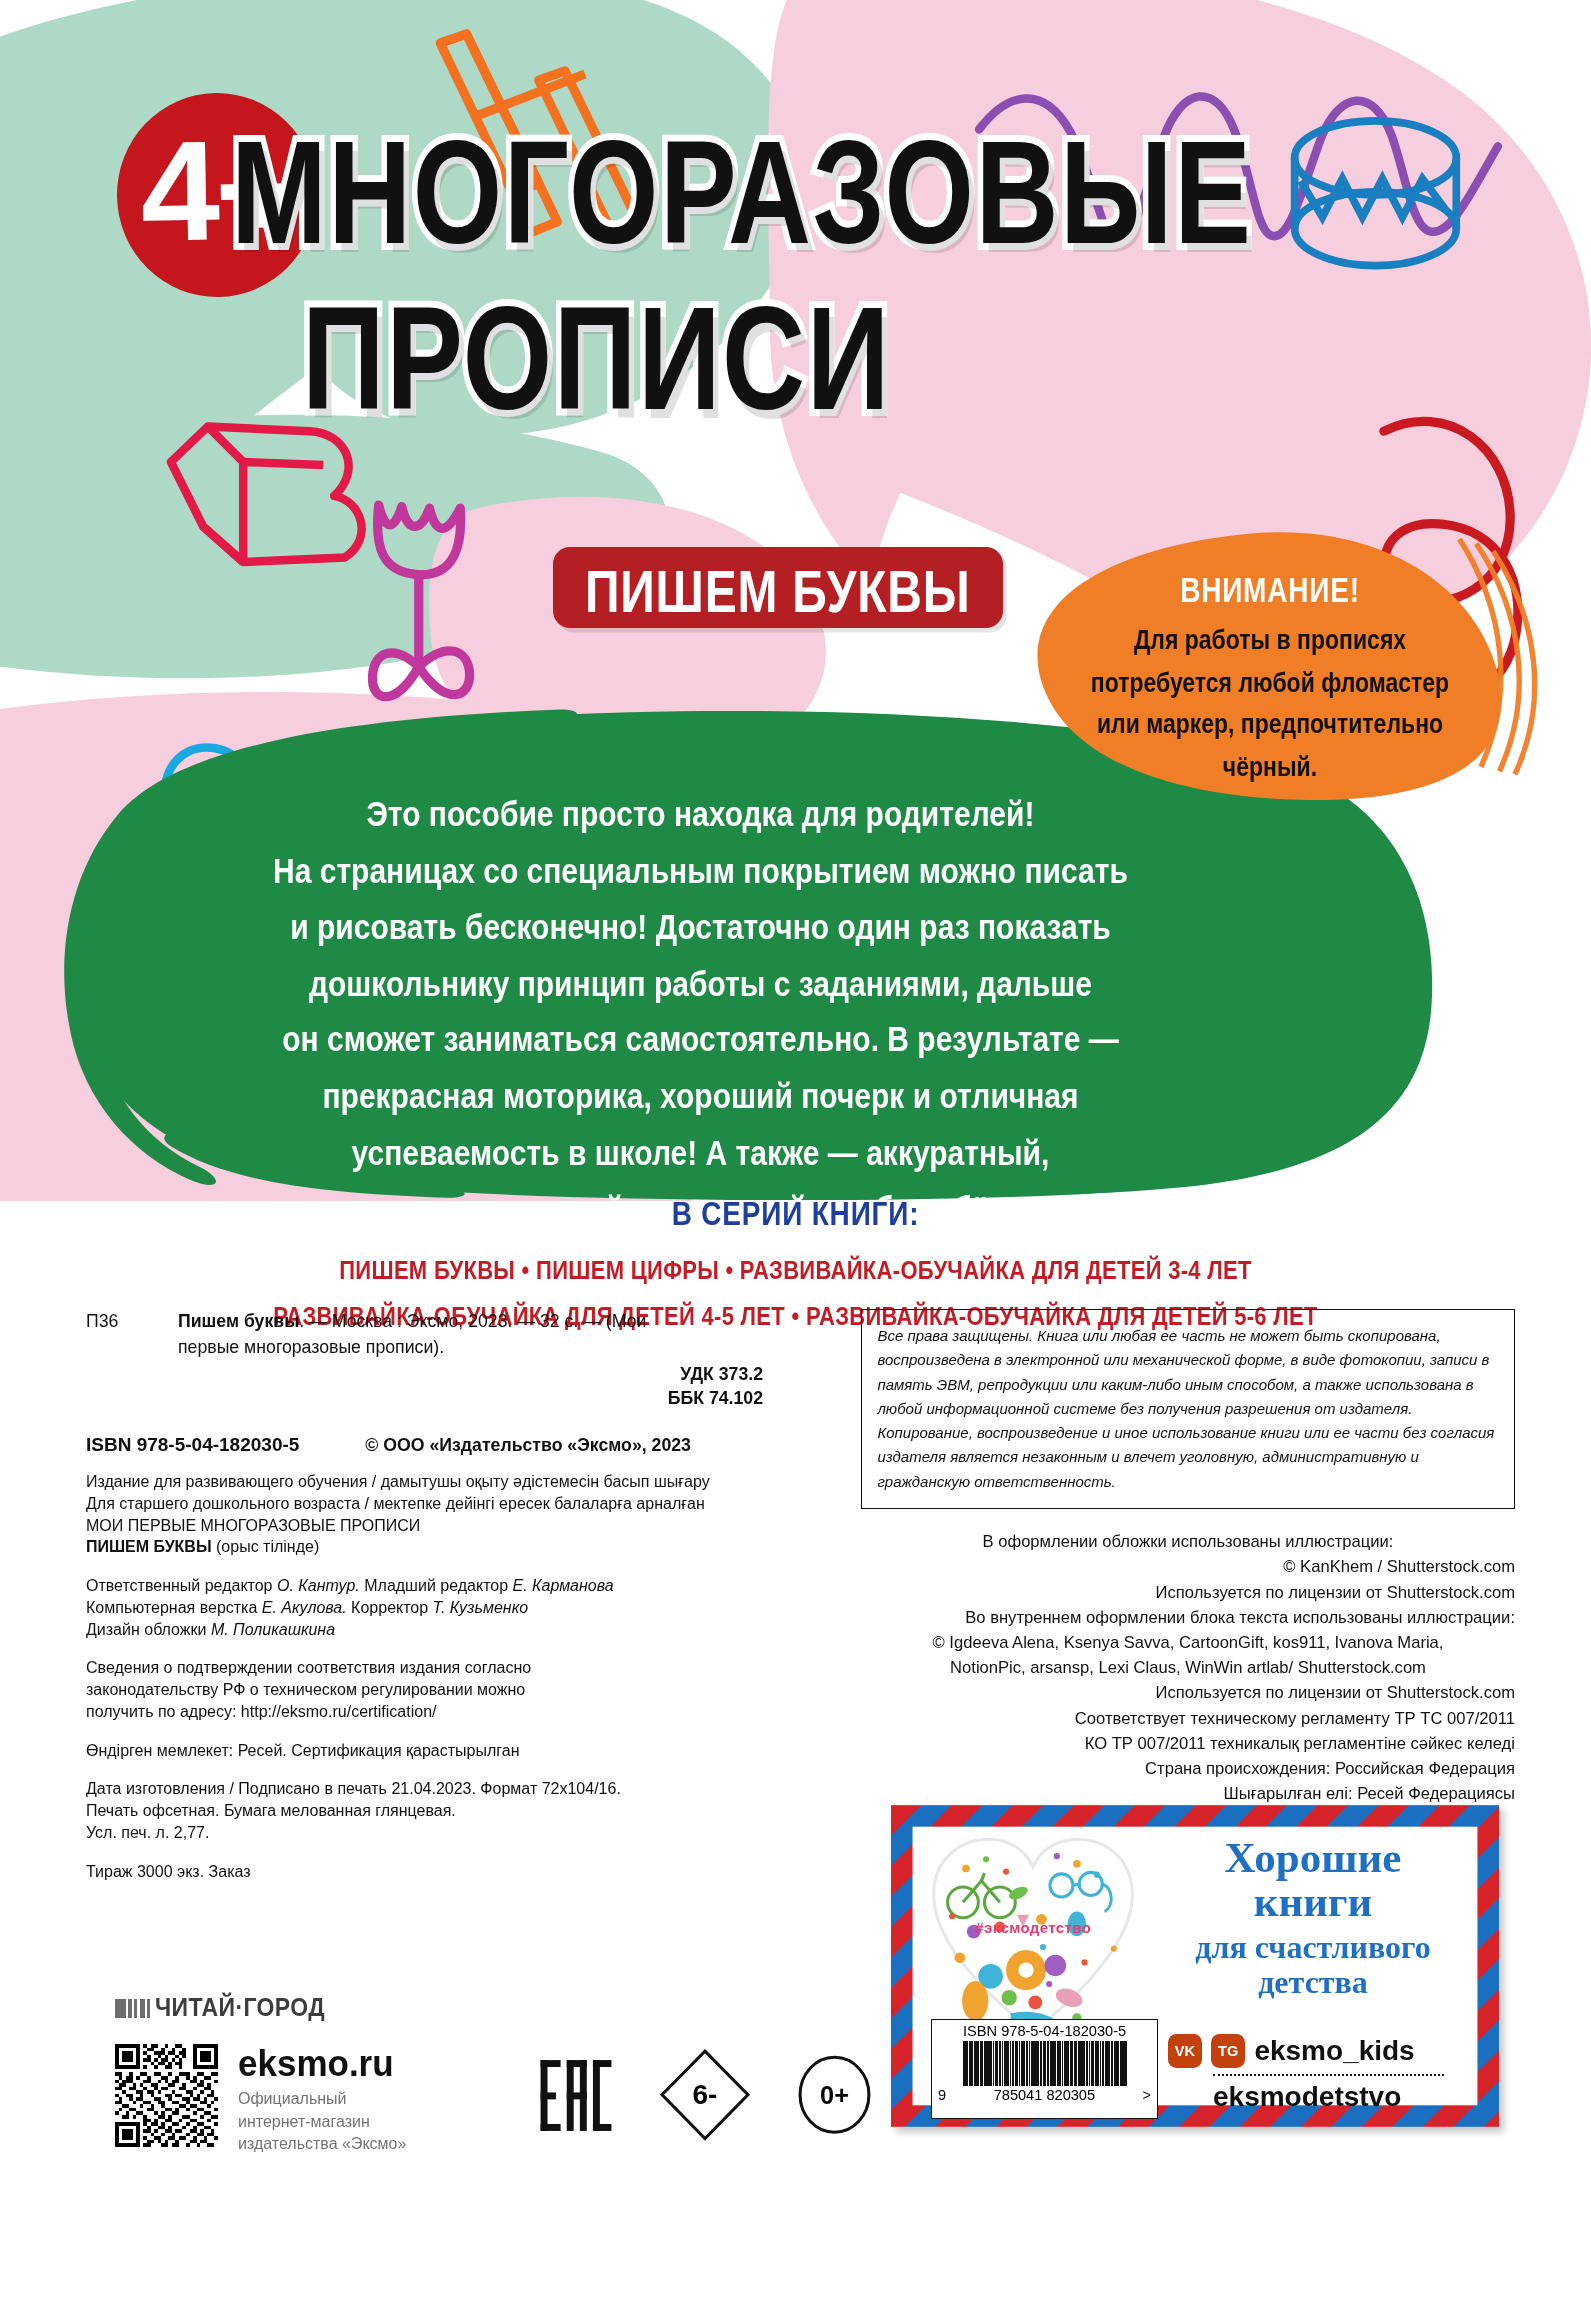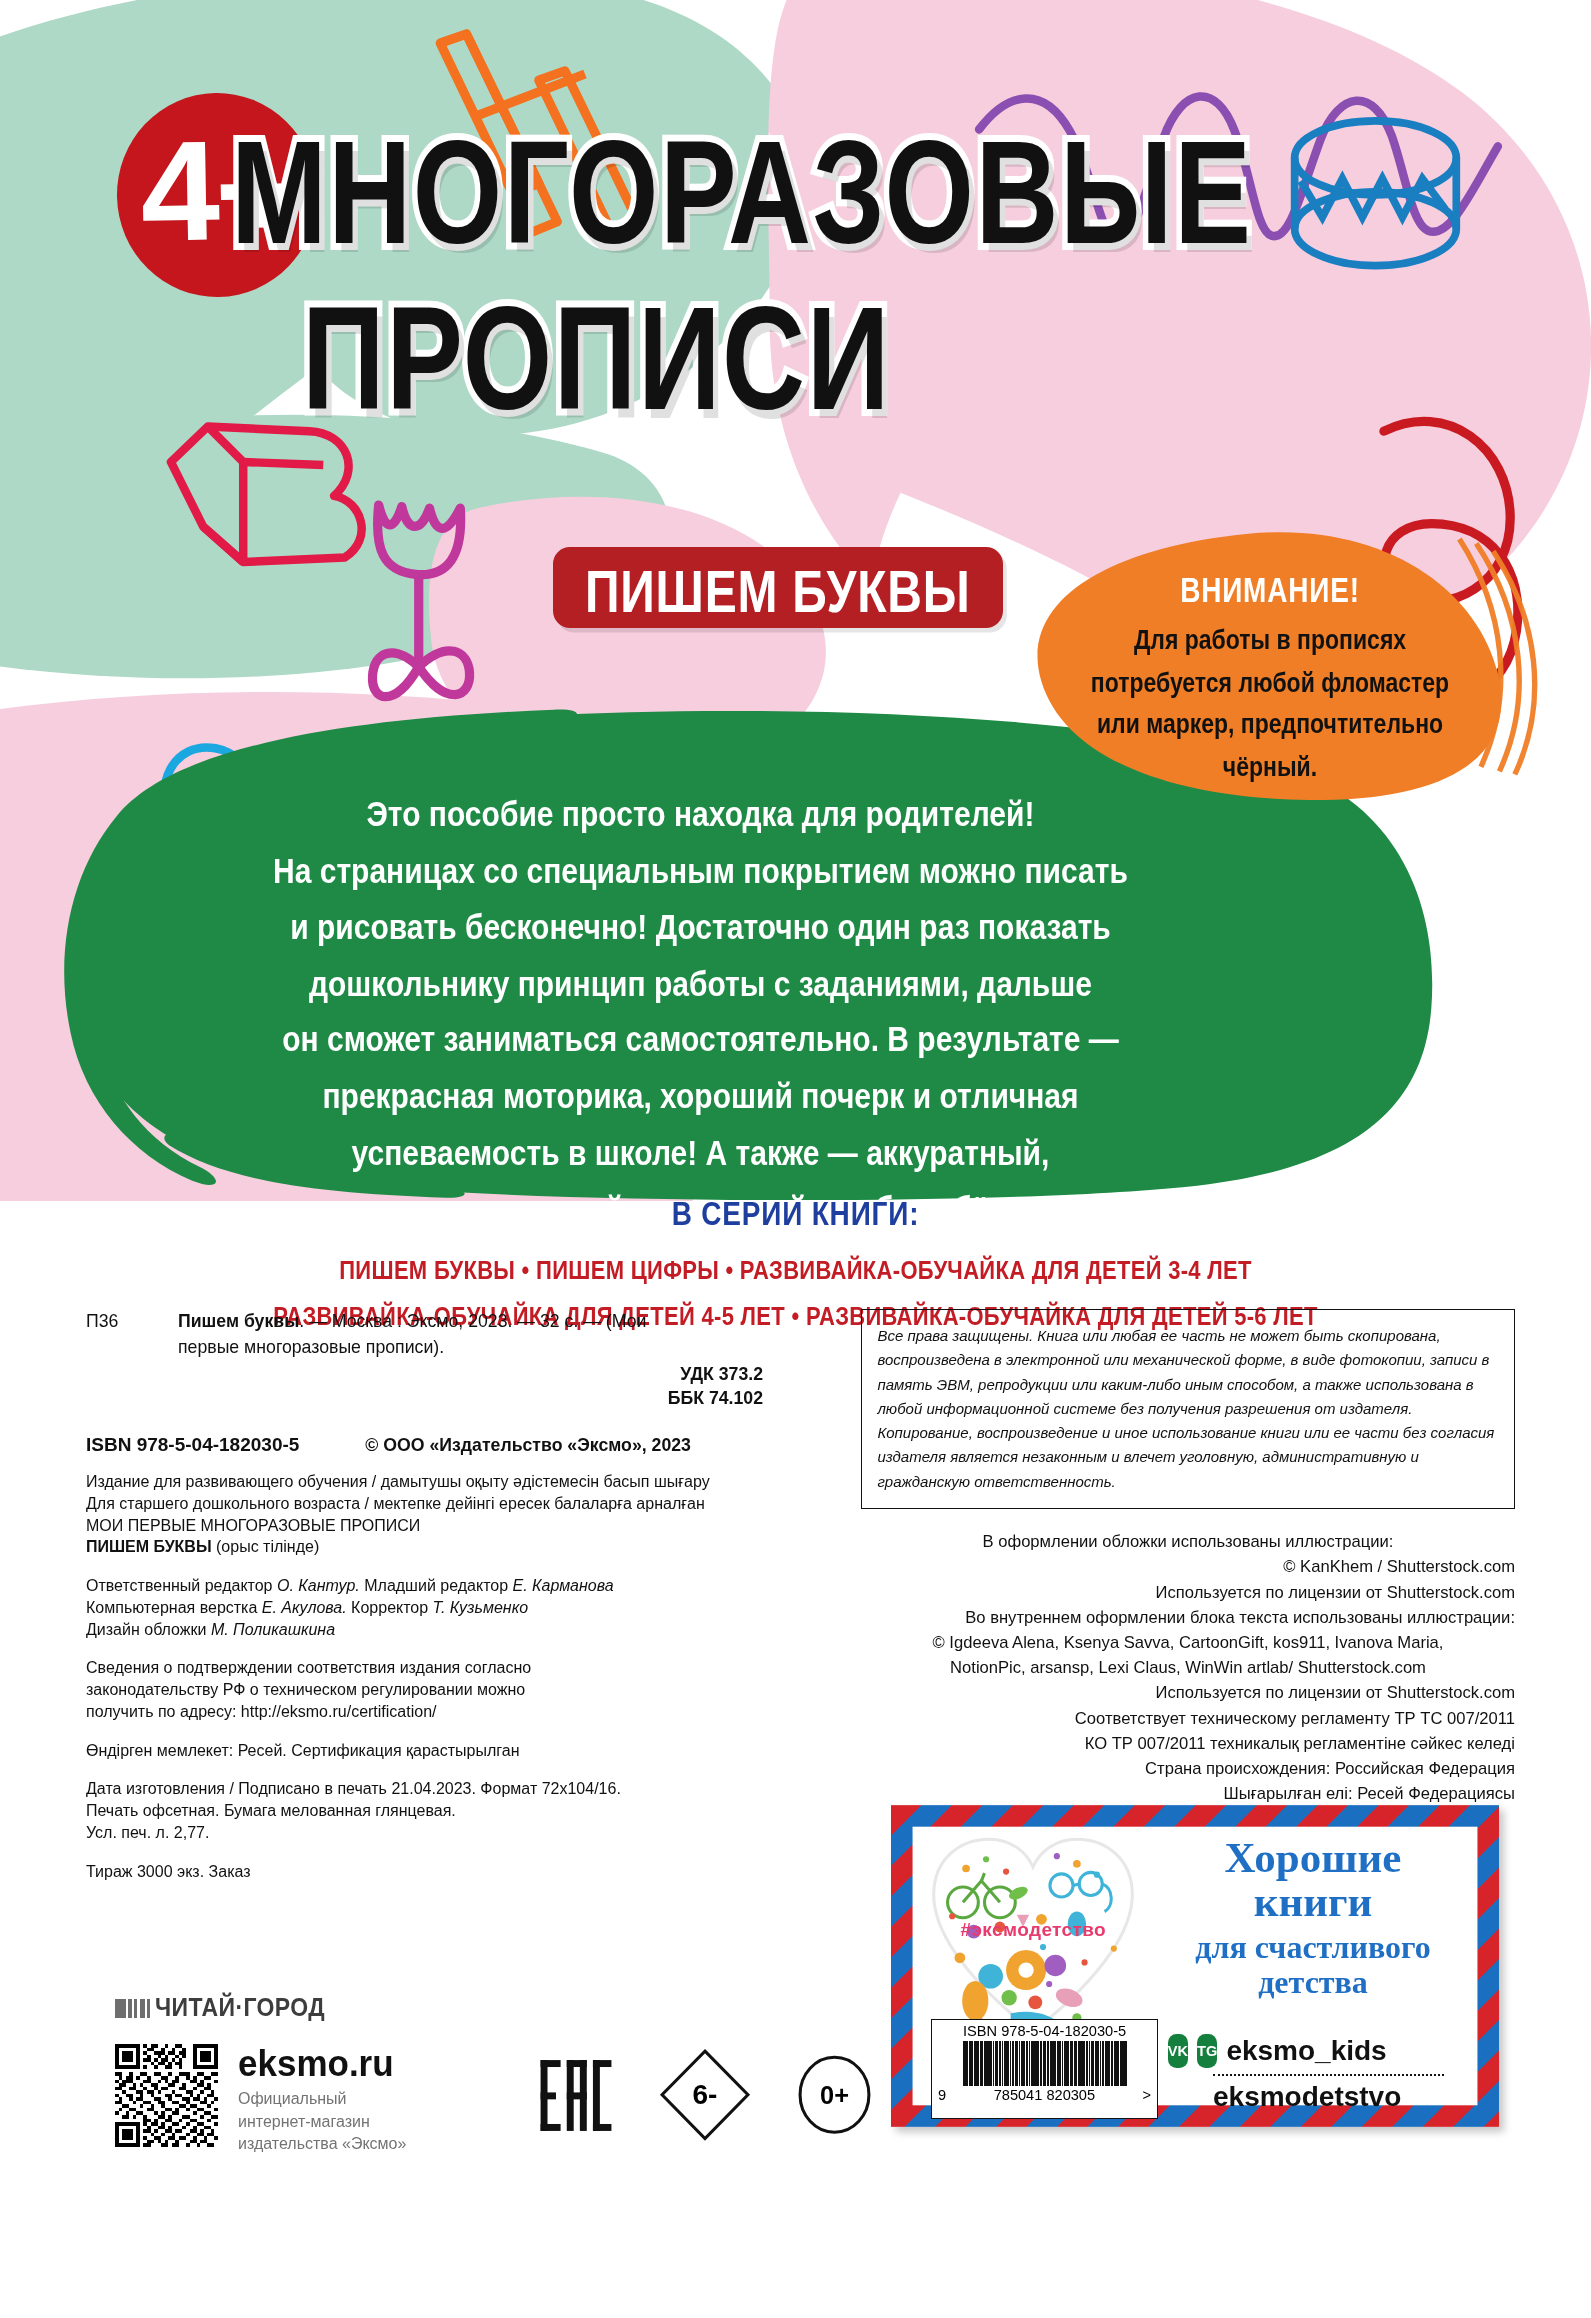--- a/index.html
+++ b/index.html
@@ -149,37 +149,37 @@
   
   .envelope{
     position:absolute;left:891px;top:1805px;width:608px;height:322px;
     background:#fff;box-shadow:4.6px 5.4px 7.7px rgba(0,0,0,0.22);
   }
   .env-border{position:absolute;left:0;top:0;width:608px;height:322px;}
   .env-inner{position:absolute;left:23px;top:23px;width:562px;height:276px;background:#fff;}
   .heart{position:absolute;left:12.3px;top:4.6px;width:214px;height:208px;}
   .hashtag{
     position:absolute;left:12.3px;top:91px;width:214px;text-align:center;
-    color:#e83a6d;font-weight:bold;font-size:19px;letter-spacing:0.4px;
+    color:#e83a6d;font-weight:bold;font-size:15px;letter-spacing:0.4px;
   }
   .env-title{position:absolute;left:245px;top:7.7px;width:308px;text-align:center;color:#1f6fc4;}
   .env-title .t1{font-family:"Liberation Serif", serif;font-weight:bold;font-size:43px;line-height:1.02;display:block;}
   .env-title .t2{font-family:"Liberation Serif", serif;font-weight:bold;font-size:43px;line-height:1.02;display:block;}
   .env-title .t3{font-family:"Liberation Serif", serif;font-weight:bold;font-size:32px;line-height:1.12;display:block;margin-top:6.2px;}
   .env-title .t4{font-family:"Liberation Serif", serif;font-weight:bold;font-size:32px;line-height:1.12;display:block;}
 
   .barcodebox{position:absolute;left:17px;top:191px;width:216px;height:92px;border:1.5px solid #111;background:#fff;padding:3.1px 4.6px;}
   .barcodebox .isbnline{font-size:14.6px;text-align:center;letter-spacing:0px;}
   .bars2{display:flex;align-items:flex-end;height:45px;margin-top:2.3px;justify-content:center;gap:0.8px;}
   .bars2 i{display:block;background:#111;height:100%;}
   .barcodebox .digits{display:flex;justify-content:space-between;font-size:14.6px;padding:0 1.5px;margin-top:0.8px;}
 
   .social{position:absolute;left:254px;top:206px;width:300px;}
   .social .row{display:flex;align-items:center;gap:9.2px;}
-  .social .ico{width:20px;height:34px;border-radius:8.5px;background:#15803d;display:flex;align-items:center;justify-content:center;color:#fff;font-weight:bold;font-size:14.6px;}
+  .social .ico{width:34px;height:34px;border-radius:8.5px;background:#c2410c;display:flex;align-items:center;justify-content:center;color:#fff;font-weight:bold;font-size:14.6px;}
   .social .hand{font-weight:bold;font-size:28px;color:#111;}
   .social .dots{border-bottom:2.3px dotted #111;margin:6.2px 0 4.6px 45px;width:231px;}
   .social .hand2{font-weight:bold;font-size:28px;color:#111;margin-left:45px;}
 
 </style>
 </head>
 <body>
 
 <div class="stage">
 

